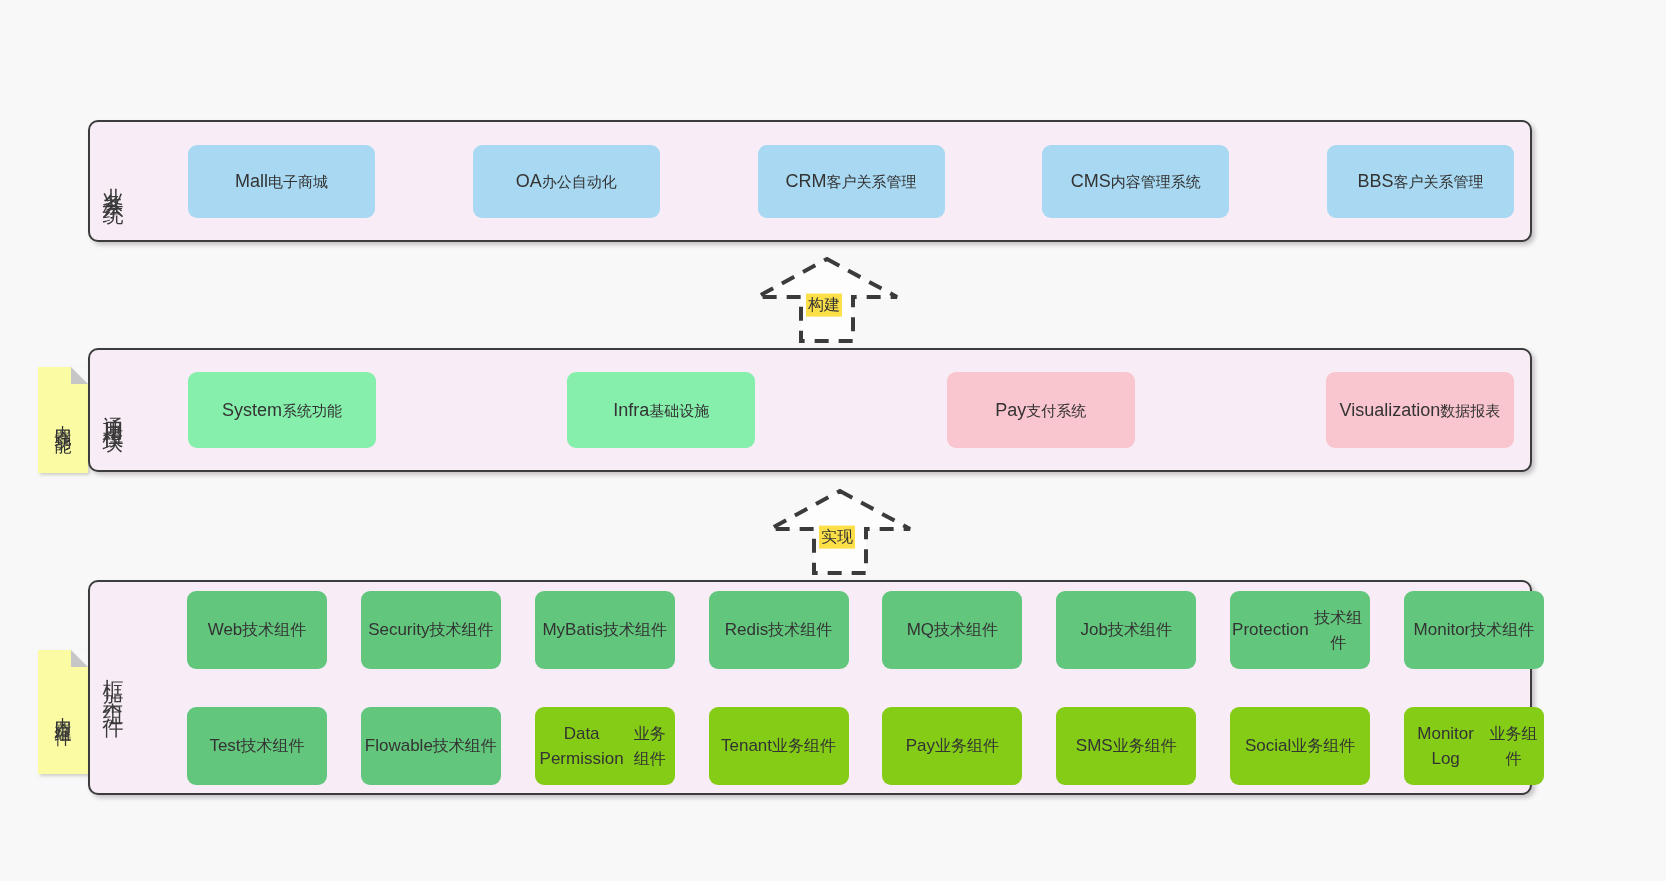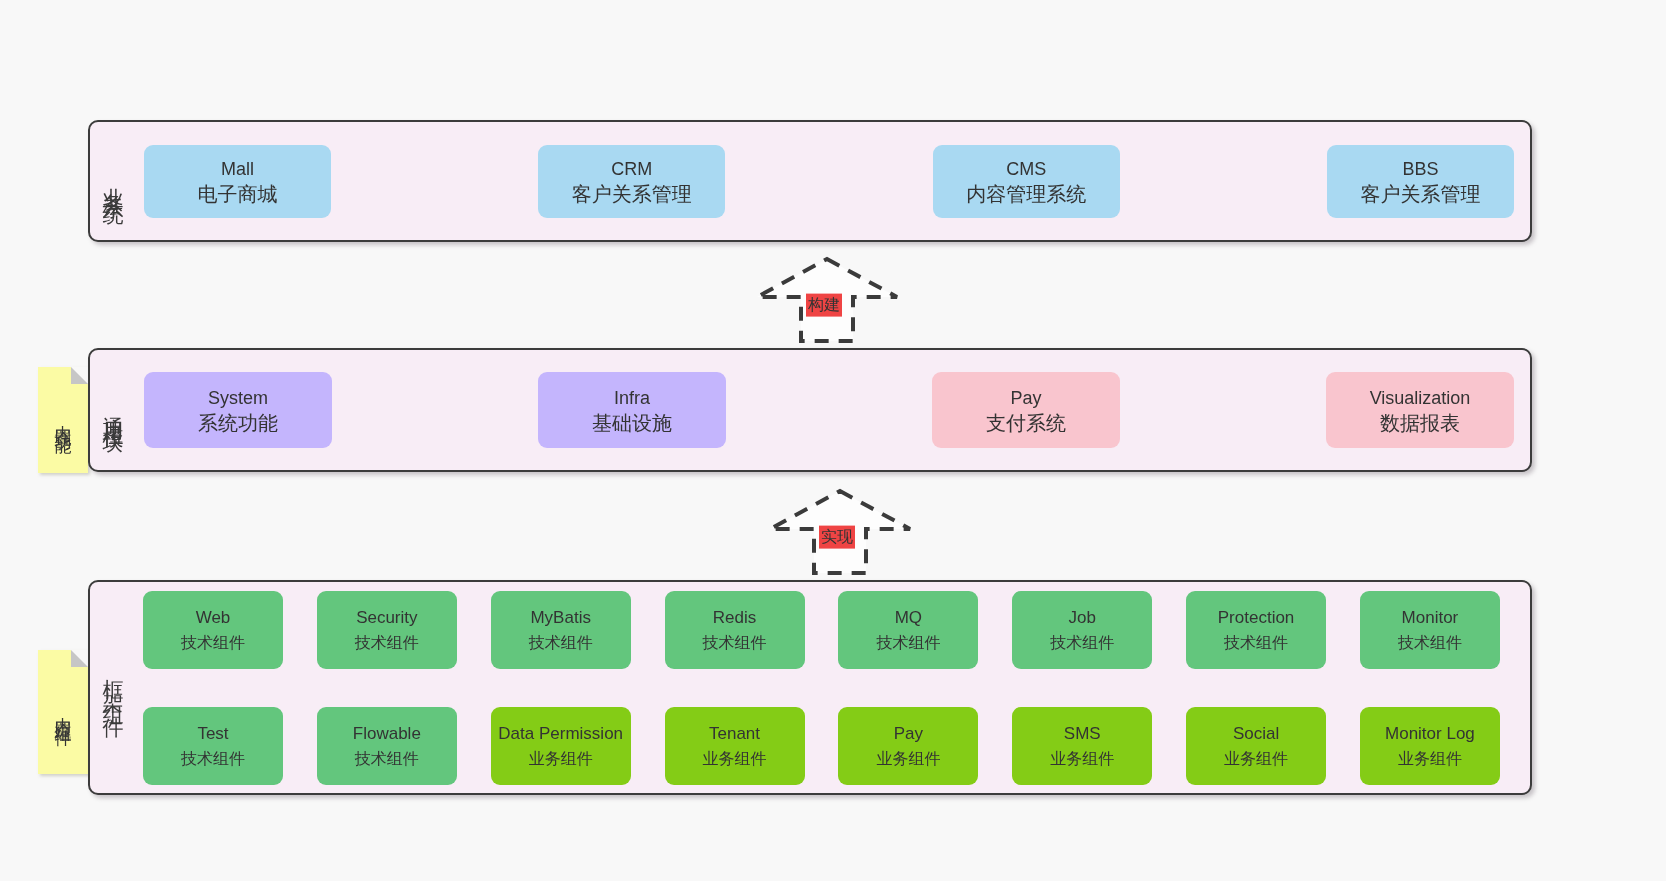--- a/index.html
+++ b/index.html
@@ -25,29 +25,29 @@
     flex:0 0 auto;line-height:1;
   }
   .p3 .plabel{letter-spacing:13px;}
   
   .boxes{
     flex:1;display:flex;justify-content:space-between;
     padding-left:20px;padding-right:16px;
   }
   .box{
     box-sizing:border-box;border-radius:9px;
-    display:flex;flex-direction:column;align-items:center;justify-content:center;
-    text-align:left;color:#333;
+    display:flex;flex-direction:row;align-items:center;justify-content:center;
+    text-align:center;color:#333;margin-left:44px;
   }
   .p1 .box{width:187px;height:73px;}
   .p2 .box{width:188px;height:76px;}
   .box .name{font-size:18px;line-height:26px;}
-  .box .sub{font-size:20px;line-height:25px;}
+  .box .sub{font-size:15px;line-height:25px;}
   .blue{background:#a9d9f2;}
-  .red{background:#c4b5fd;}
+  .red{background:#86efac;}
   .pink{background:#f9c5ce;}
   .green{background:#63c67d;}
   .lgreen{background:#84cc16;}
   
   .grid{
     flex:1;display:grid;grid-template-columns:repeat(8,140px);
     justify-content:space-between;row-gap:38px;
     padding:0 30px 0 19px;
   }
   .grid .box{width:140px;height:78px;padding:2px;}
@@ -70,32 +70,36 @@
     writing-mode:vertical-rl;text-orientation:upright;
     font-size:17px;letter-spacing:4px;color:#333;line-height:1;
   }
   
   .arrow{position:absolute;width:160px;height:95px;z-index:1;}
   .arrow.a1{left:747px;top:252px;}
   .arrow.a2{left:760px;top:484px;}
   .arrow svg{position:absolute;left:0;top:0;}
   .arrow .alabel{
     position:absolute;left:77px;top:53px;transform:translate(-50%,-50%);
-    background:#ef4444;font-size:16px;color:#333;padding:1px 2px;line-height:1.3;
+    background:#fde047;font-size:16px;color:#333;padding:1px 2px;line-height:1.3;
   }
 </style>
 </head>
 <body>
 
 <div class="panel p1">
   <div class="plabel">业务系统</div>
   <div class="boxes">
     <div class="box blue">
       <div class="name">Mall</div>
       <div class="sub">电子商城</div>
+    </div>
+    <div class="box blue">
+      <div class="name">OA</div>
+      <div class="sub">办公自动化</div>
     </div>
     <div class="box blue">
       <div class="name">CRM</div>
       <div class="sub">客户关系管理</div>
     </div>
     <div class="box blue">
       <div class="name">CMS</div>
       <div class="sub">内容管理系统</div>
     </div>
     <div class="box blue">

